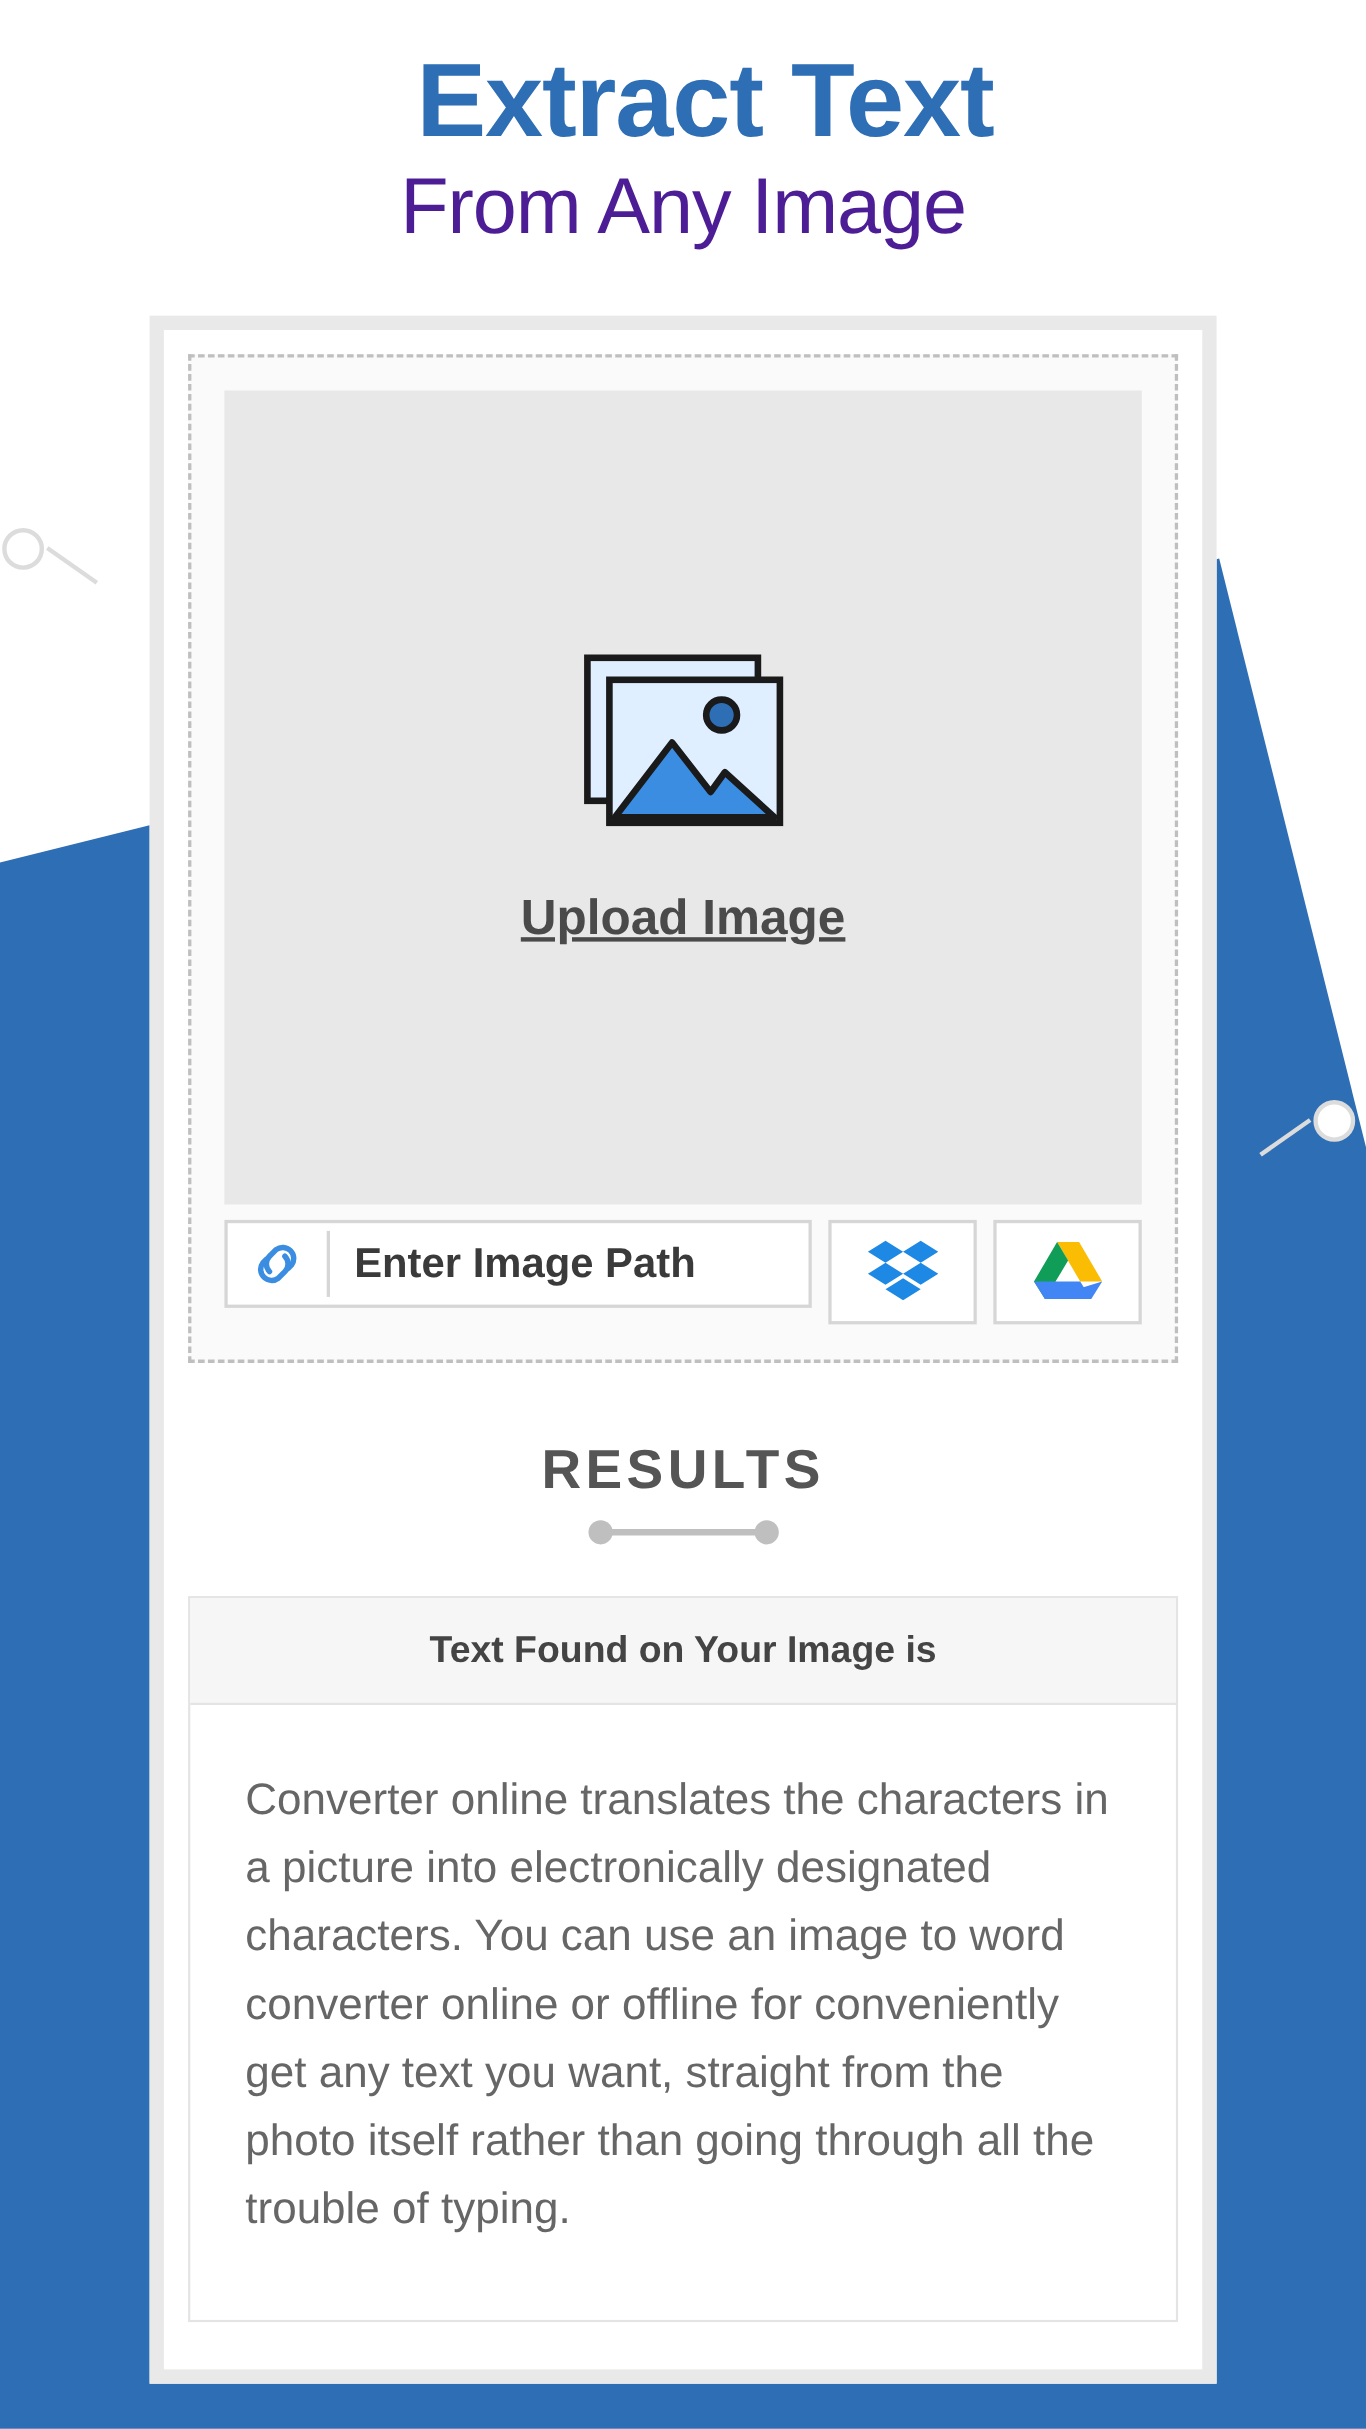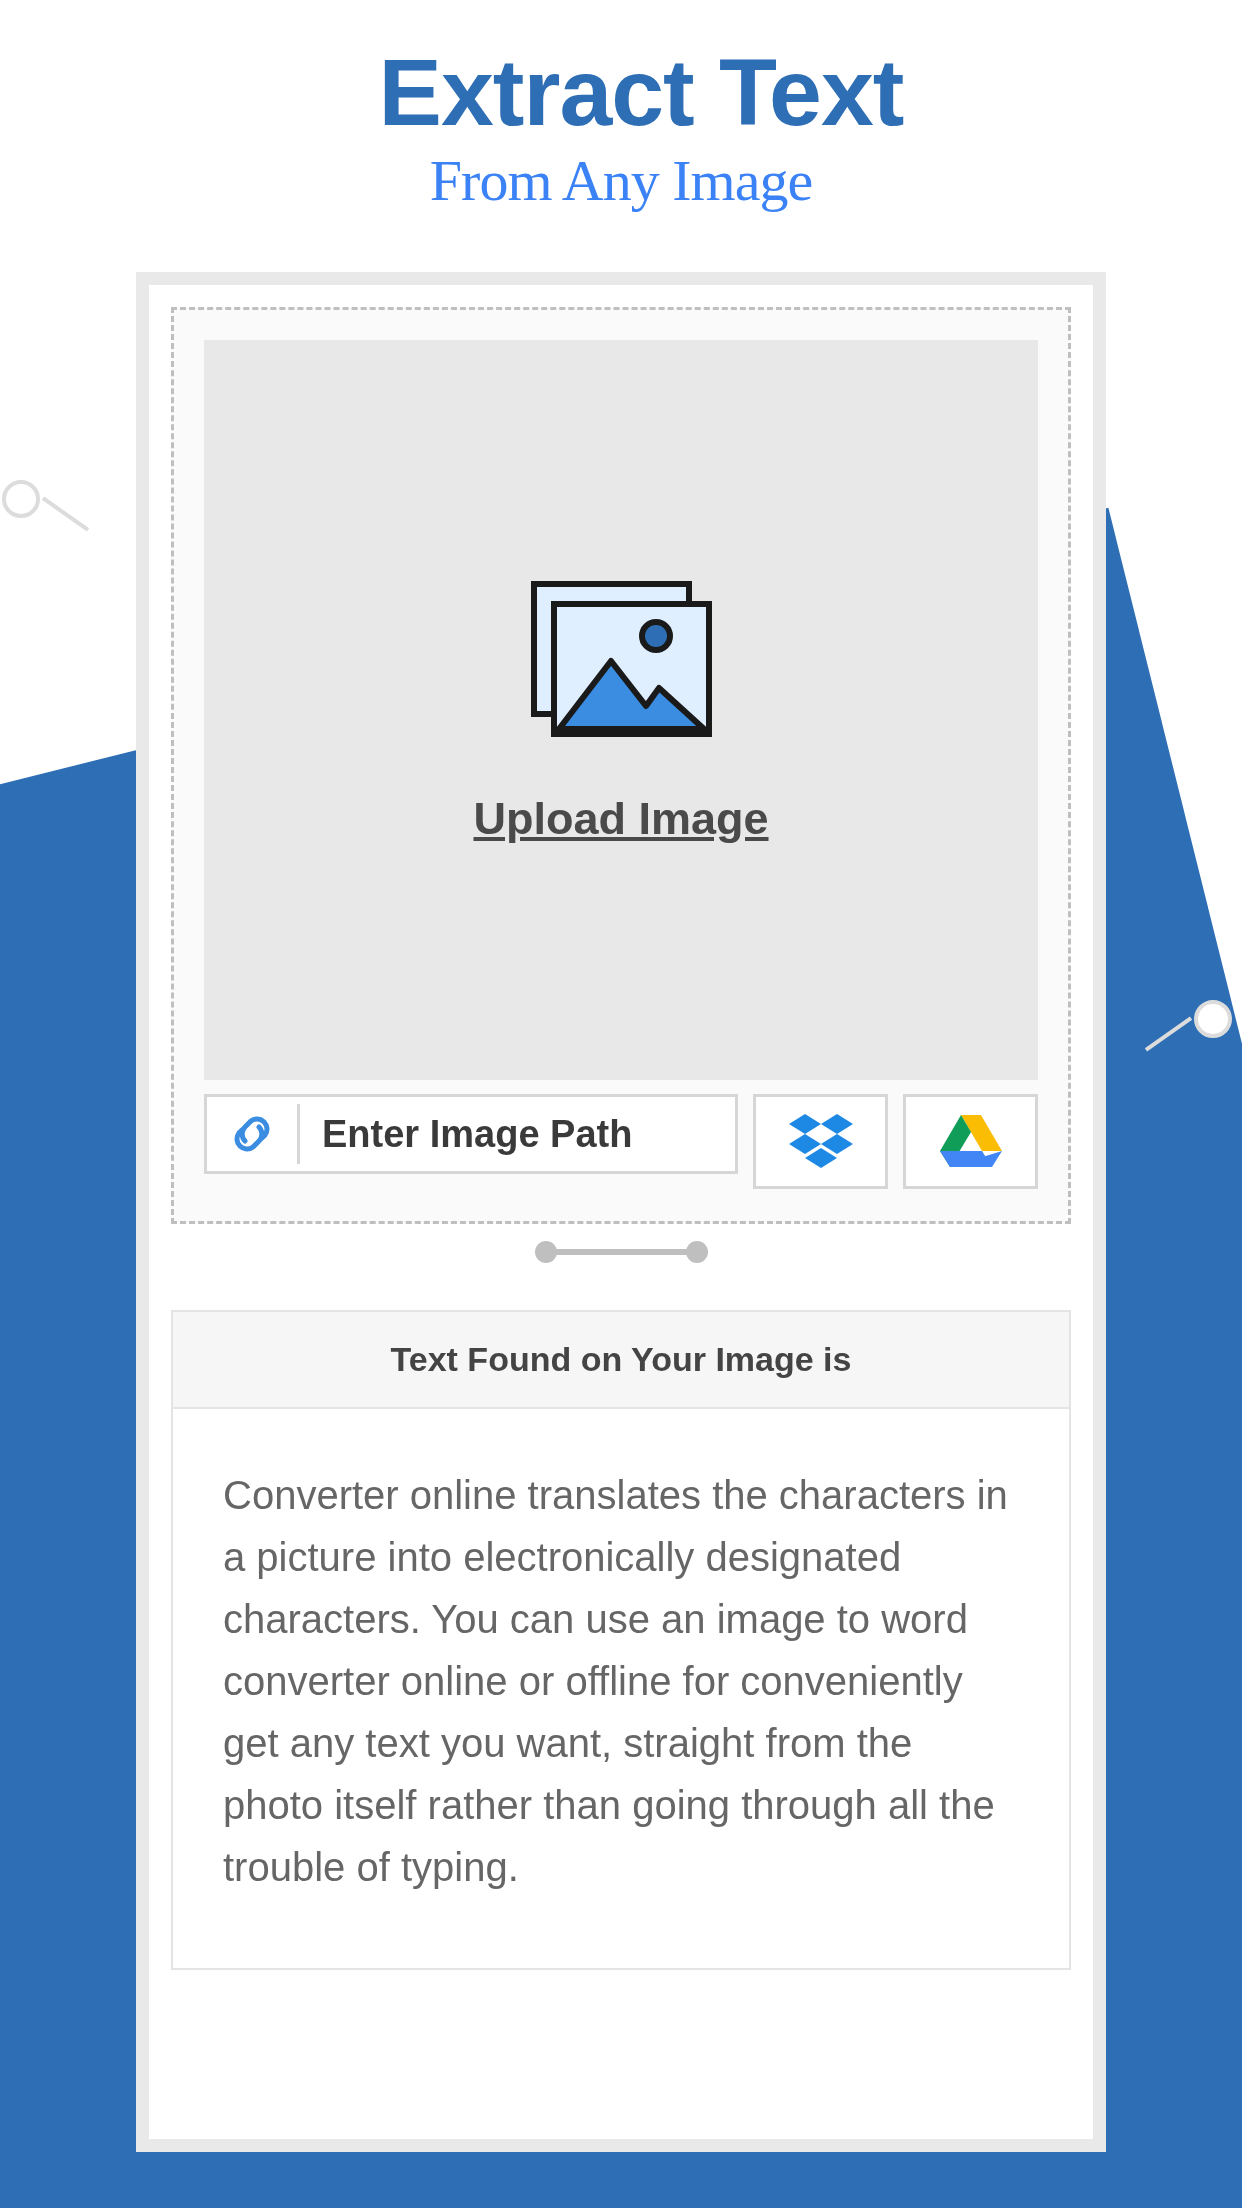--- a/index.html
+++ b/index.html
@@ -50,25 +50,24 @@
   padding-top: 38px;
 }
 .header h1 {
   font-size: 95px;
   font-weight: 800;
   color: #2e6eb5;
   letter-spacing: -1px;
   margin-left: 40px;
 }
 .header h2 {
-  font-size: 58px;
+  font-size: 72px;
   font-weight: 400;
-  color: #3b82f6;
+  color: #4c1d95;
   letter-spacing: -1px;
-  font-family: Liberation Serif, serif;
 }
 .card {
   position: relative;
   z-index: 3;
   margin: 58px auto 0 auto;
   width: 970px;
   background: #ffffff;
   border: 13px solid #e9e9e9;
   padding: 22px 22px 0 22px;
   min-height: 1880px;
@@ -226,20 +225,21 @@
             <polygon points="21,2 41,2 62,38 42,38" fill="#fbbc04"></polygon>
             <polygon points="0,38 21,2 31,19 10,54" fill="#0f9d58"></polygon>
             <polygon points="10,54 62,38 52,54" fill="#4285f4"></polygon>
             <polygon points="10,54 0,38 42,38 52,54" fill="#4285f4"></polygon>
           </svg>
         </span>
       </div>
     </div>
   </div>
 
+  <div class="results-heading">RESULTS</div>
   <div class="slider-deco"></div>
 
   <div class="result-box">
     <div class="result-header">Text Found on Your Image is</div>
     <div class="result-body">Converter online translates the characters in a picture into electronically designated characters. You can use an image to word converter online or offline for conveniently get any text you want, straight from the photo itself rather than going through all the trouble of typing.</div>
   </div>
 
 </div>
 
 </body></html>

